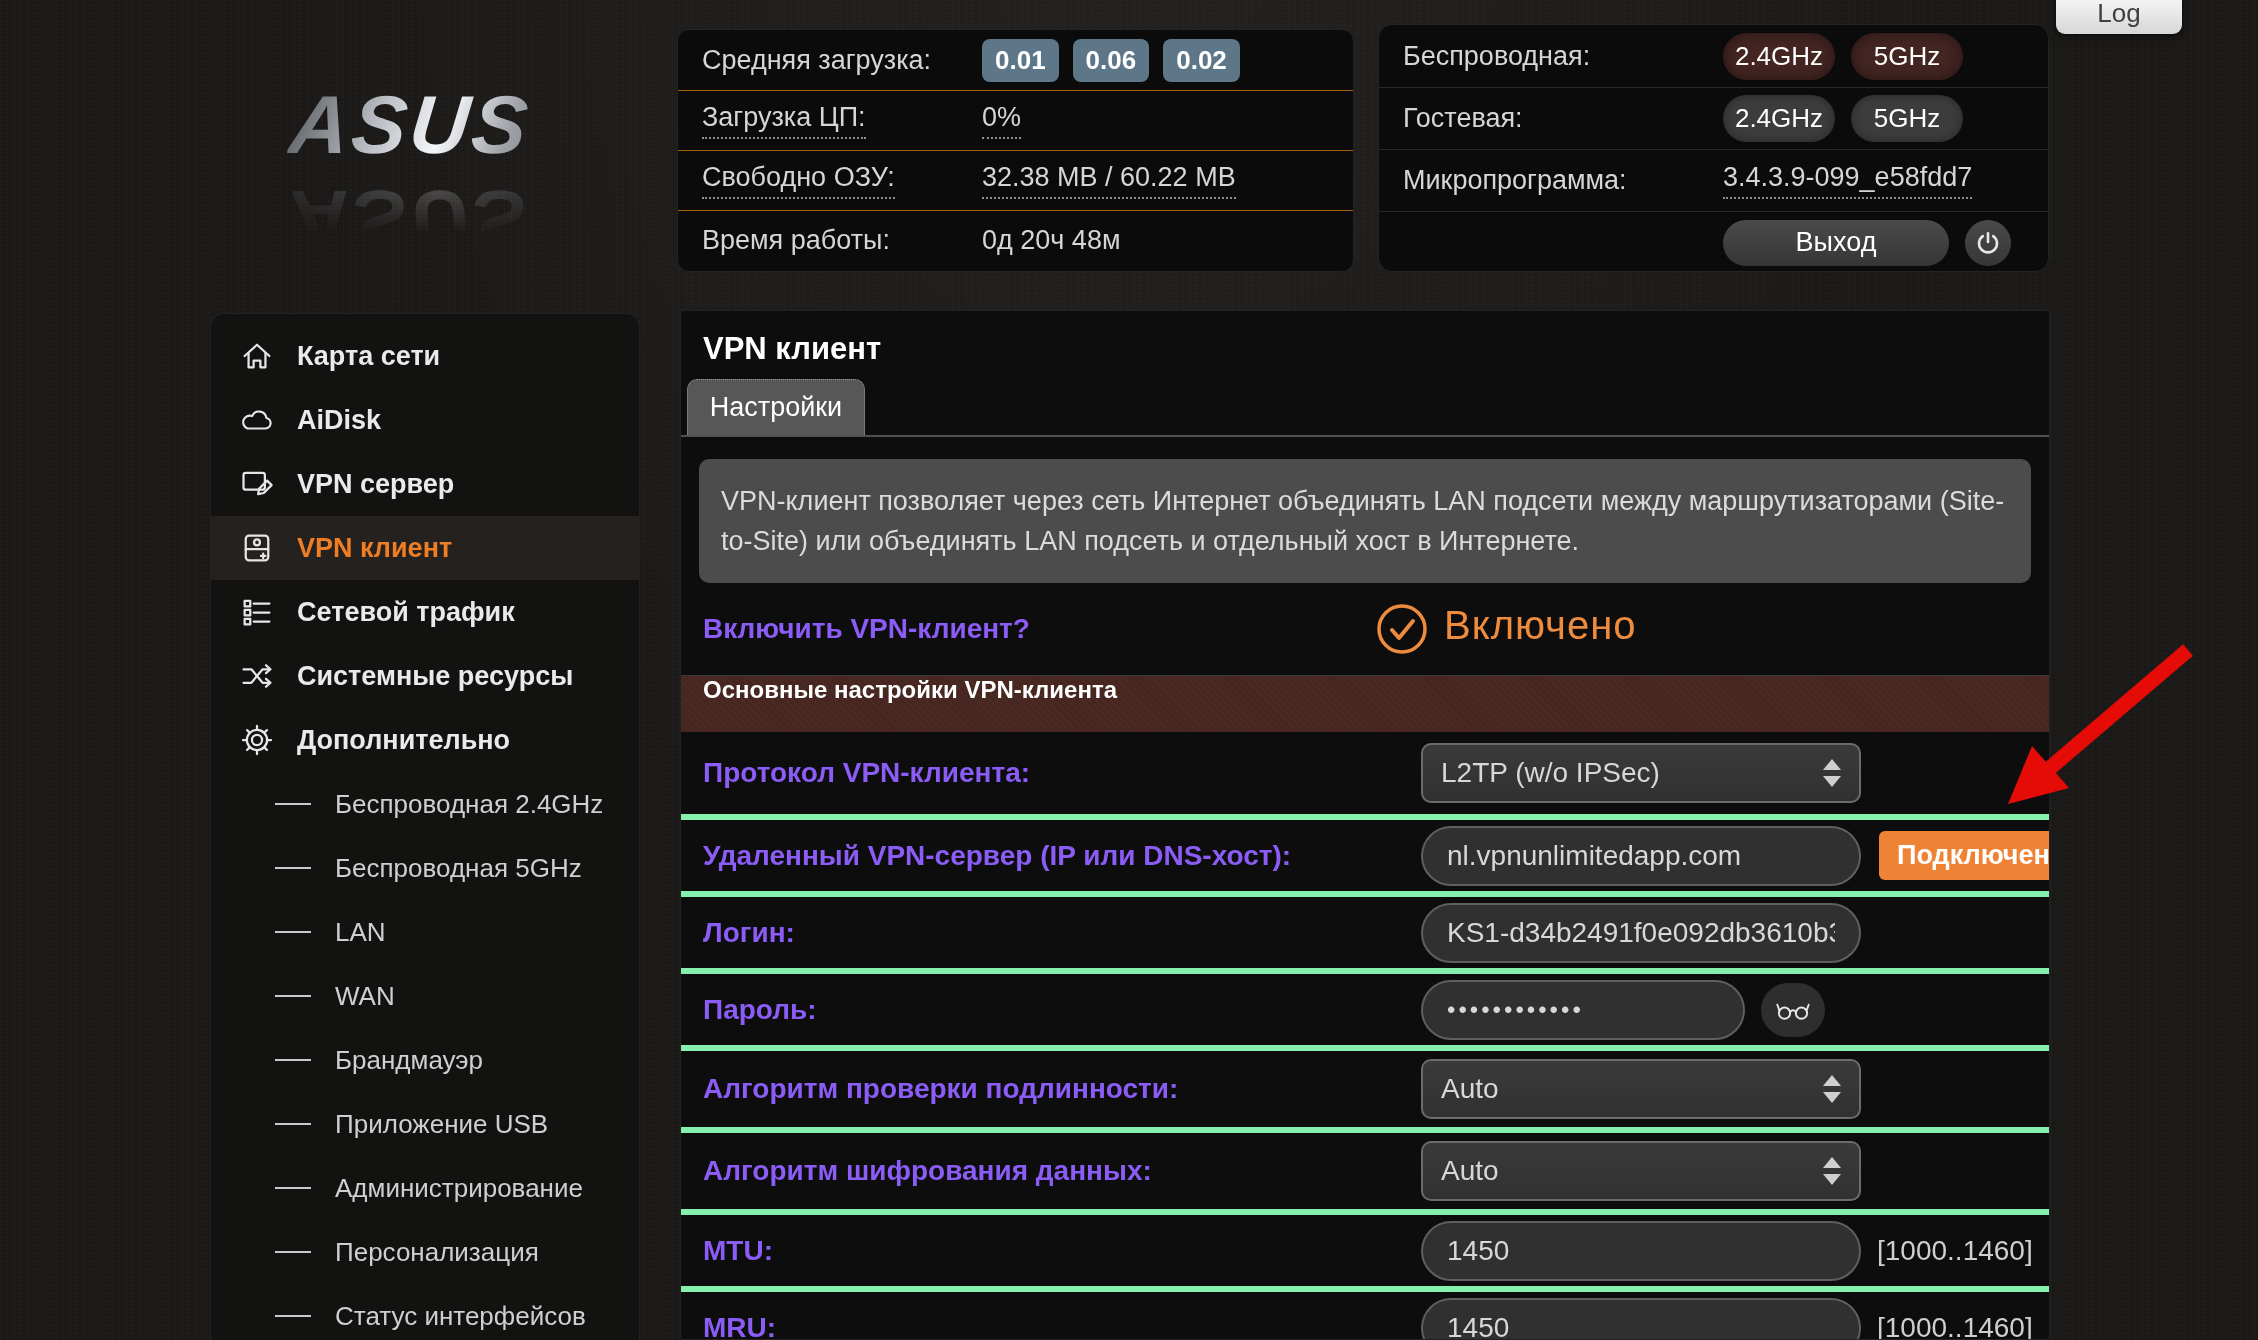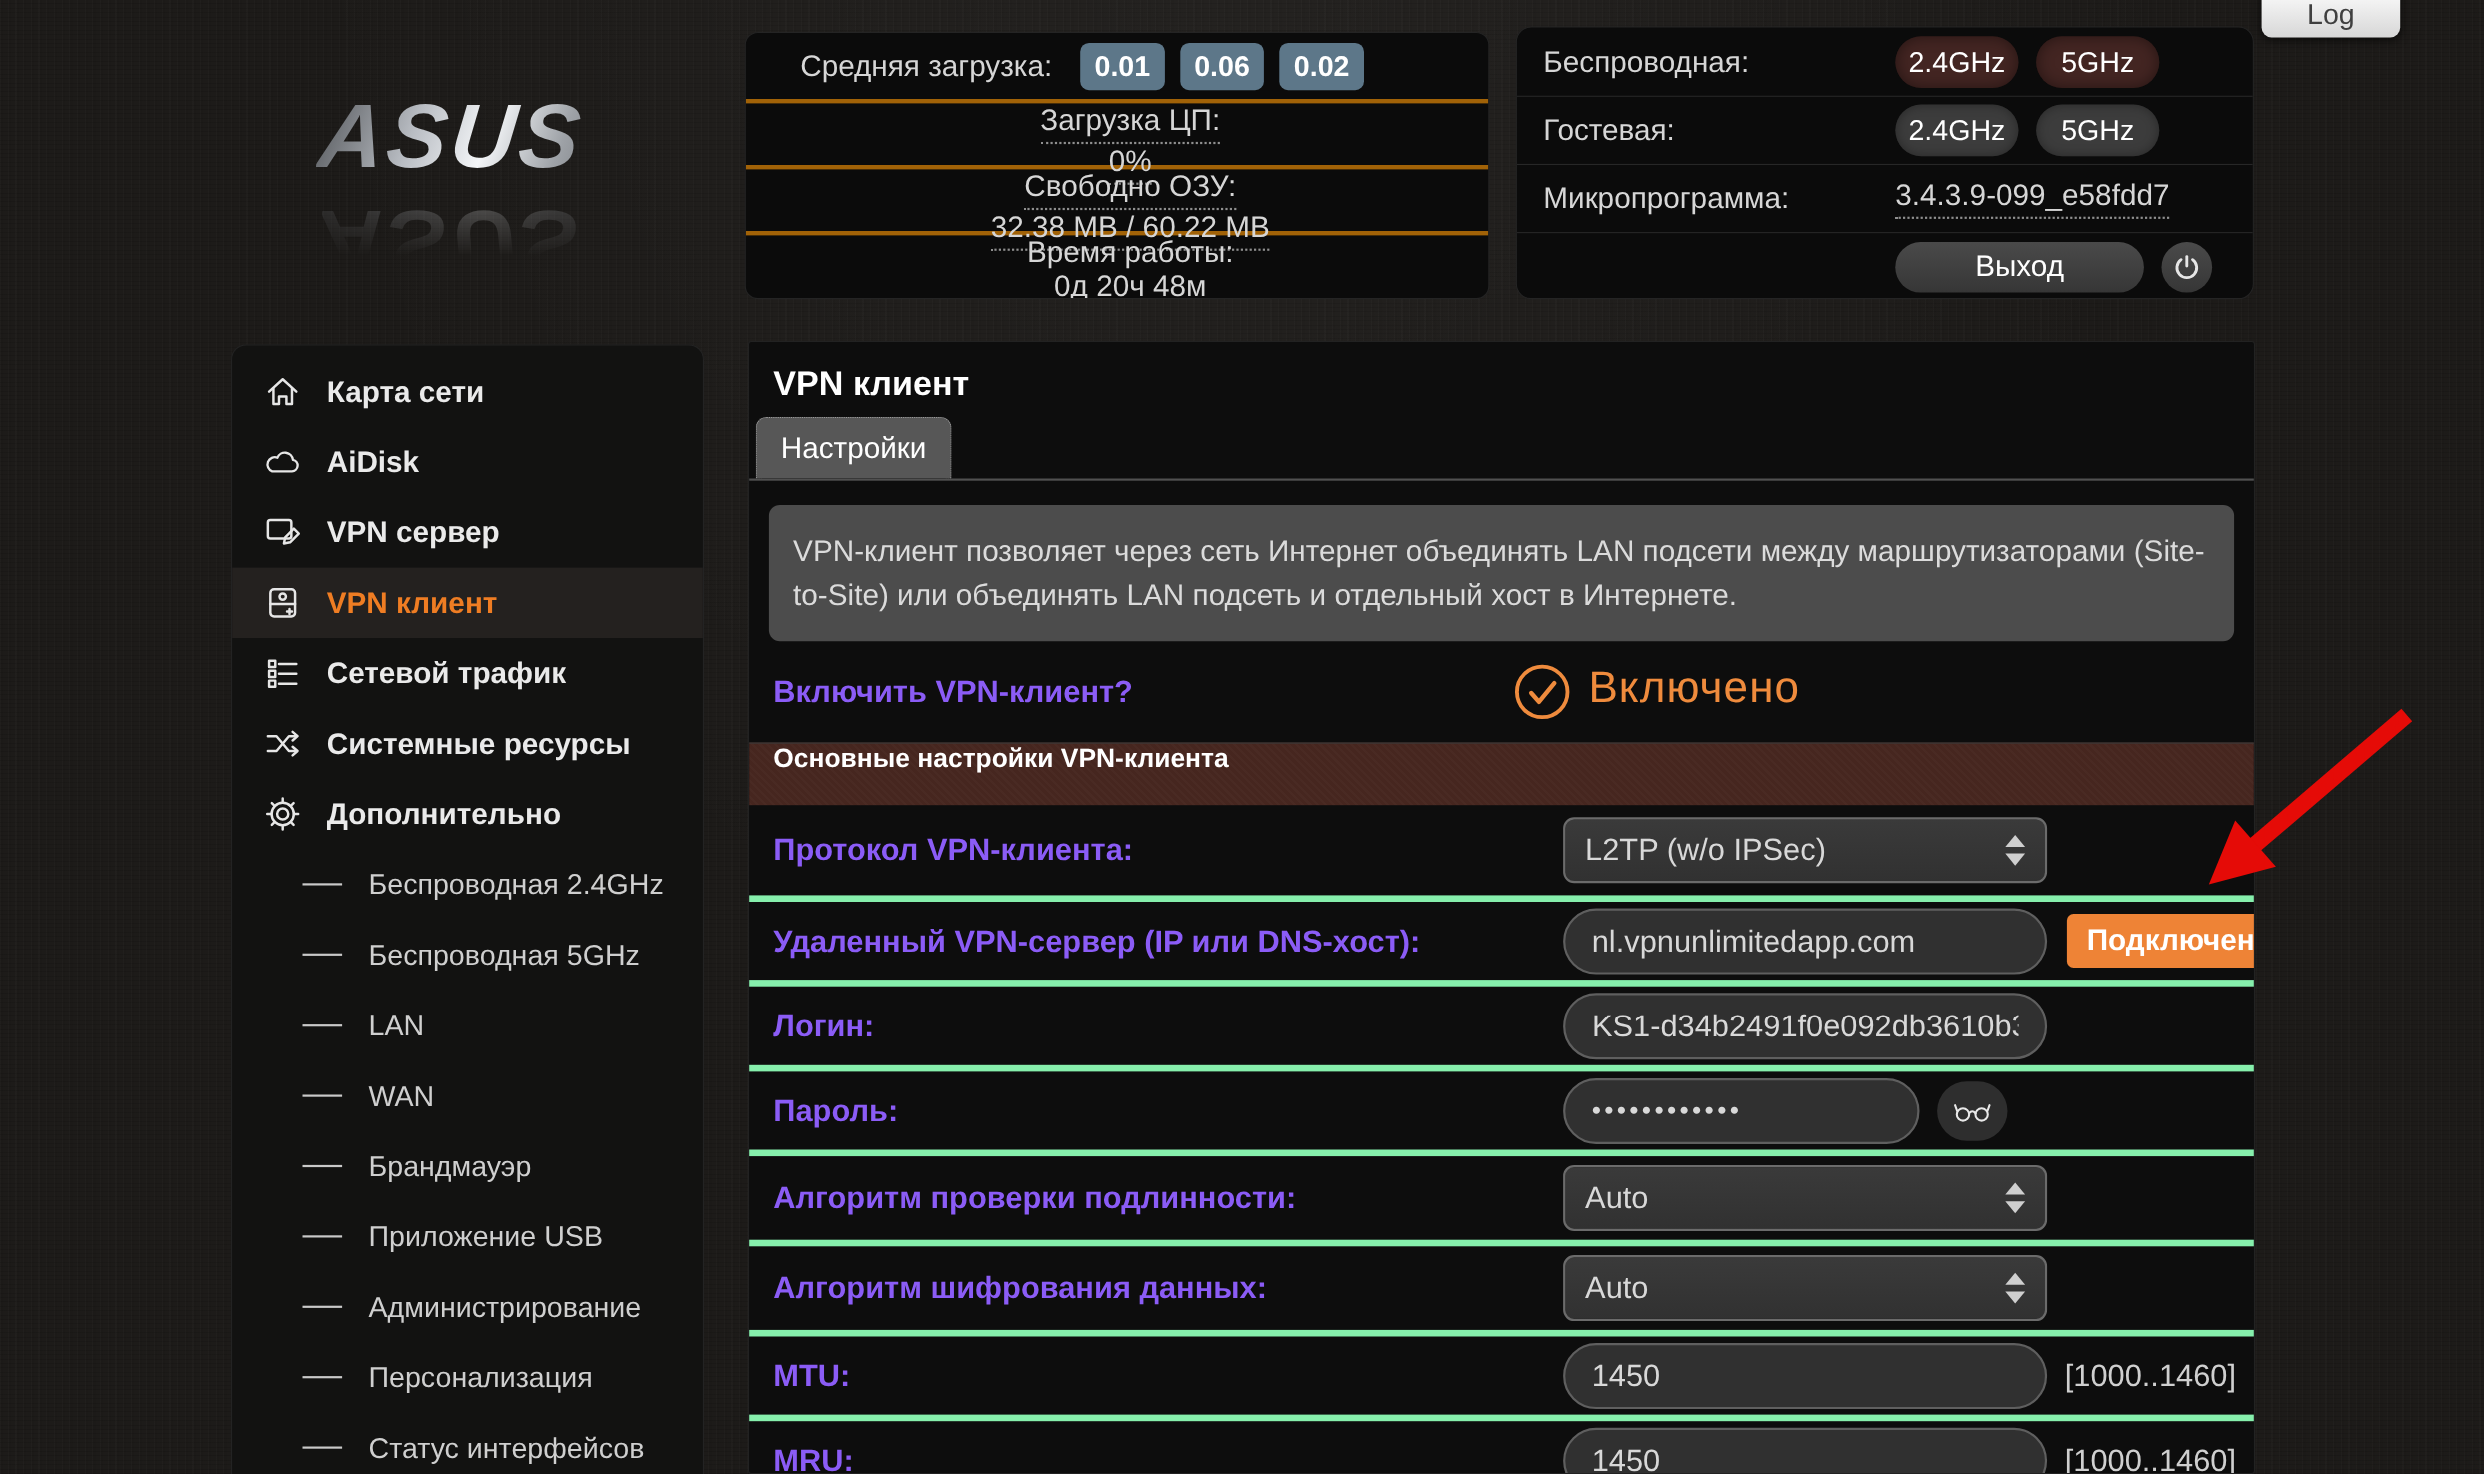--- a/index.html
+++ b/index.html
@@ -24,22 +24,22 @@
     -webkit-background-clip:text; background-clip:text; color:transparent;
   }
   .logo-reflect {
     transform:skewX(-6deg) scaleY(-1); opacity:.30;
     -webkit-mask-image:linear-gradient(0deg,#000 0%,transparent 65%);
             mask-image:linear-gradient(0deg,#000 0%,transparent 65%);
   }
 
   
   .stats-panel { left:677px; top:29px; width:677px; height:243px; }
-  .stat-row { display:flex; align-items:center; height:60px; padding-left:24px; color:#d6d6d6; font-size:27px;text-align:center; }
-  .stat-row + .stat-row { border-top:4px solid #a16207;flex-direction:column; }
+  .stat-row { display:flex; align-items:center; height:60px; padding-left:24px; color:#d6d6d6; font-size:27px; }
+  .stat-row + .stat-row { border-top:1px solid #a16207; }
   .stat-label { width:280px; flex-shrink:0; }
   .dotted { border-bottom:2px dotted #8f8f8f; padding-bottom:4px; cursor:pointer; }
   .stat-label span, .stat-value span { display:inline-block; }
   .load-badges { display:flex; gap:14px; }
   .load-badge { background:#5d7789; color:#fff; font-weight:bold; font-size:26px; border-radius:8px; padding:6px 13px; }
 
   
   .info-panel { left:1378px; top:24px; width:671px; height:248px; border-radius:14px; }
   .info-row { display:flex; align-items:center; height:62px; padding-left:24px; color:#d6d6d6; font-size:27px; }
   .info-row + .info-row { border-top:1px solid #272727; }

